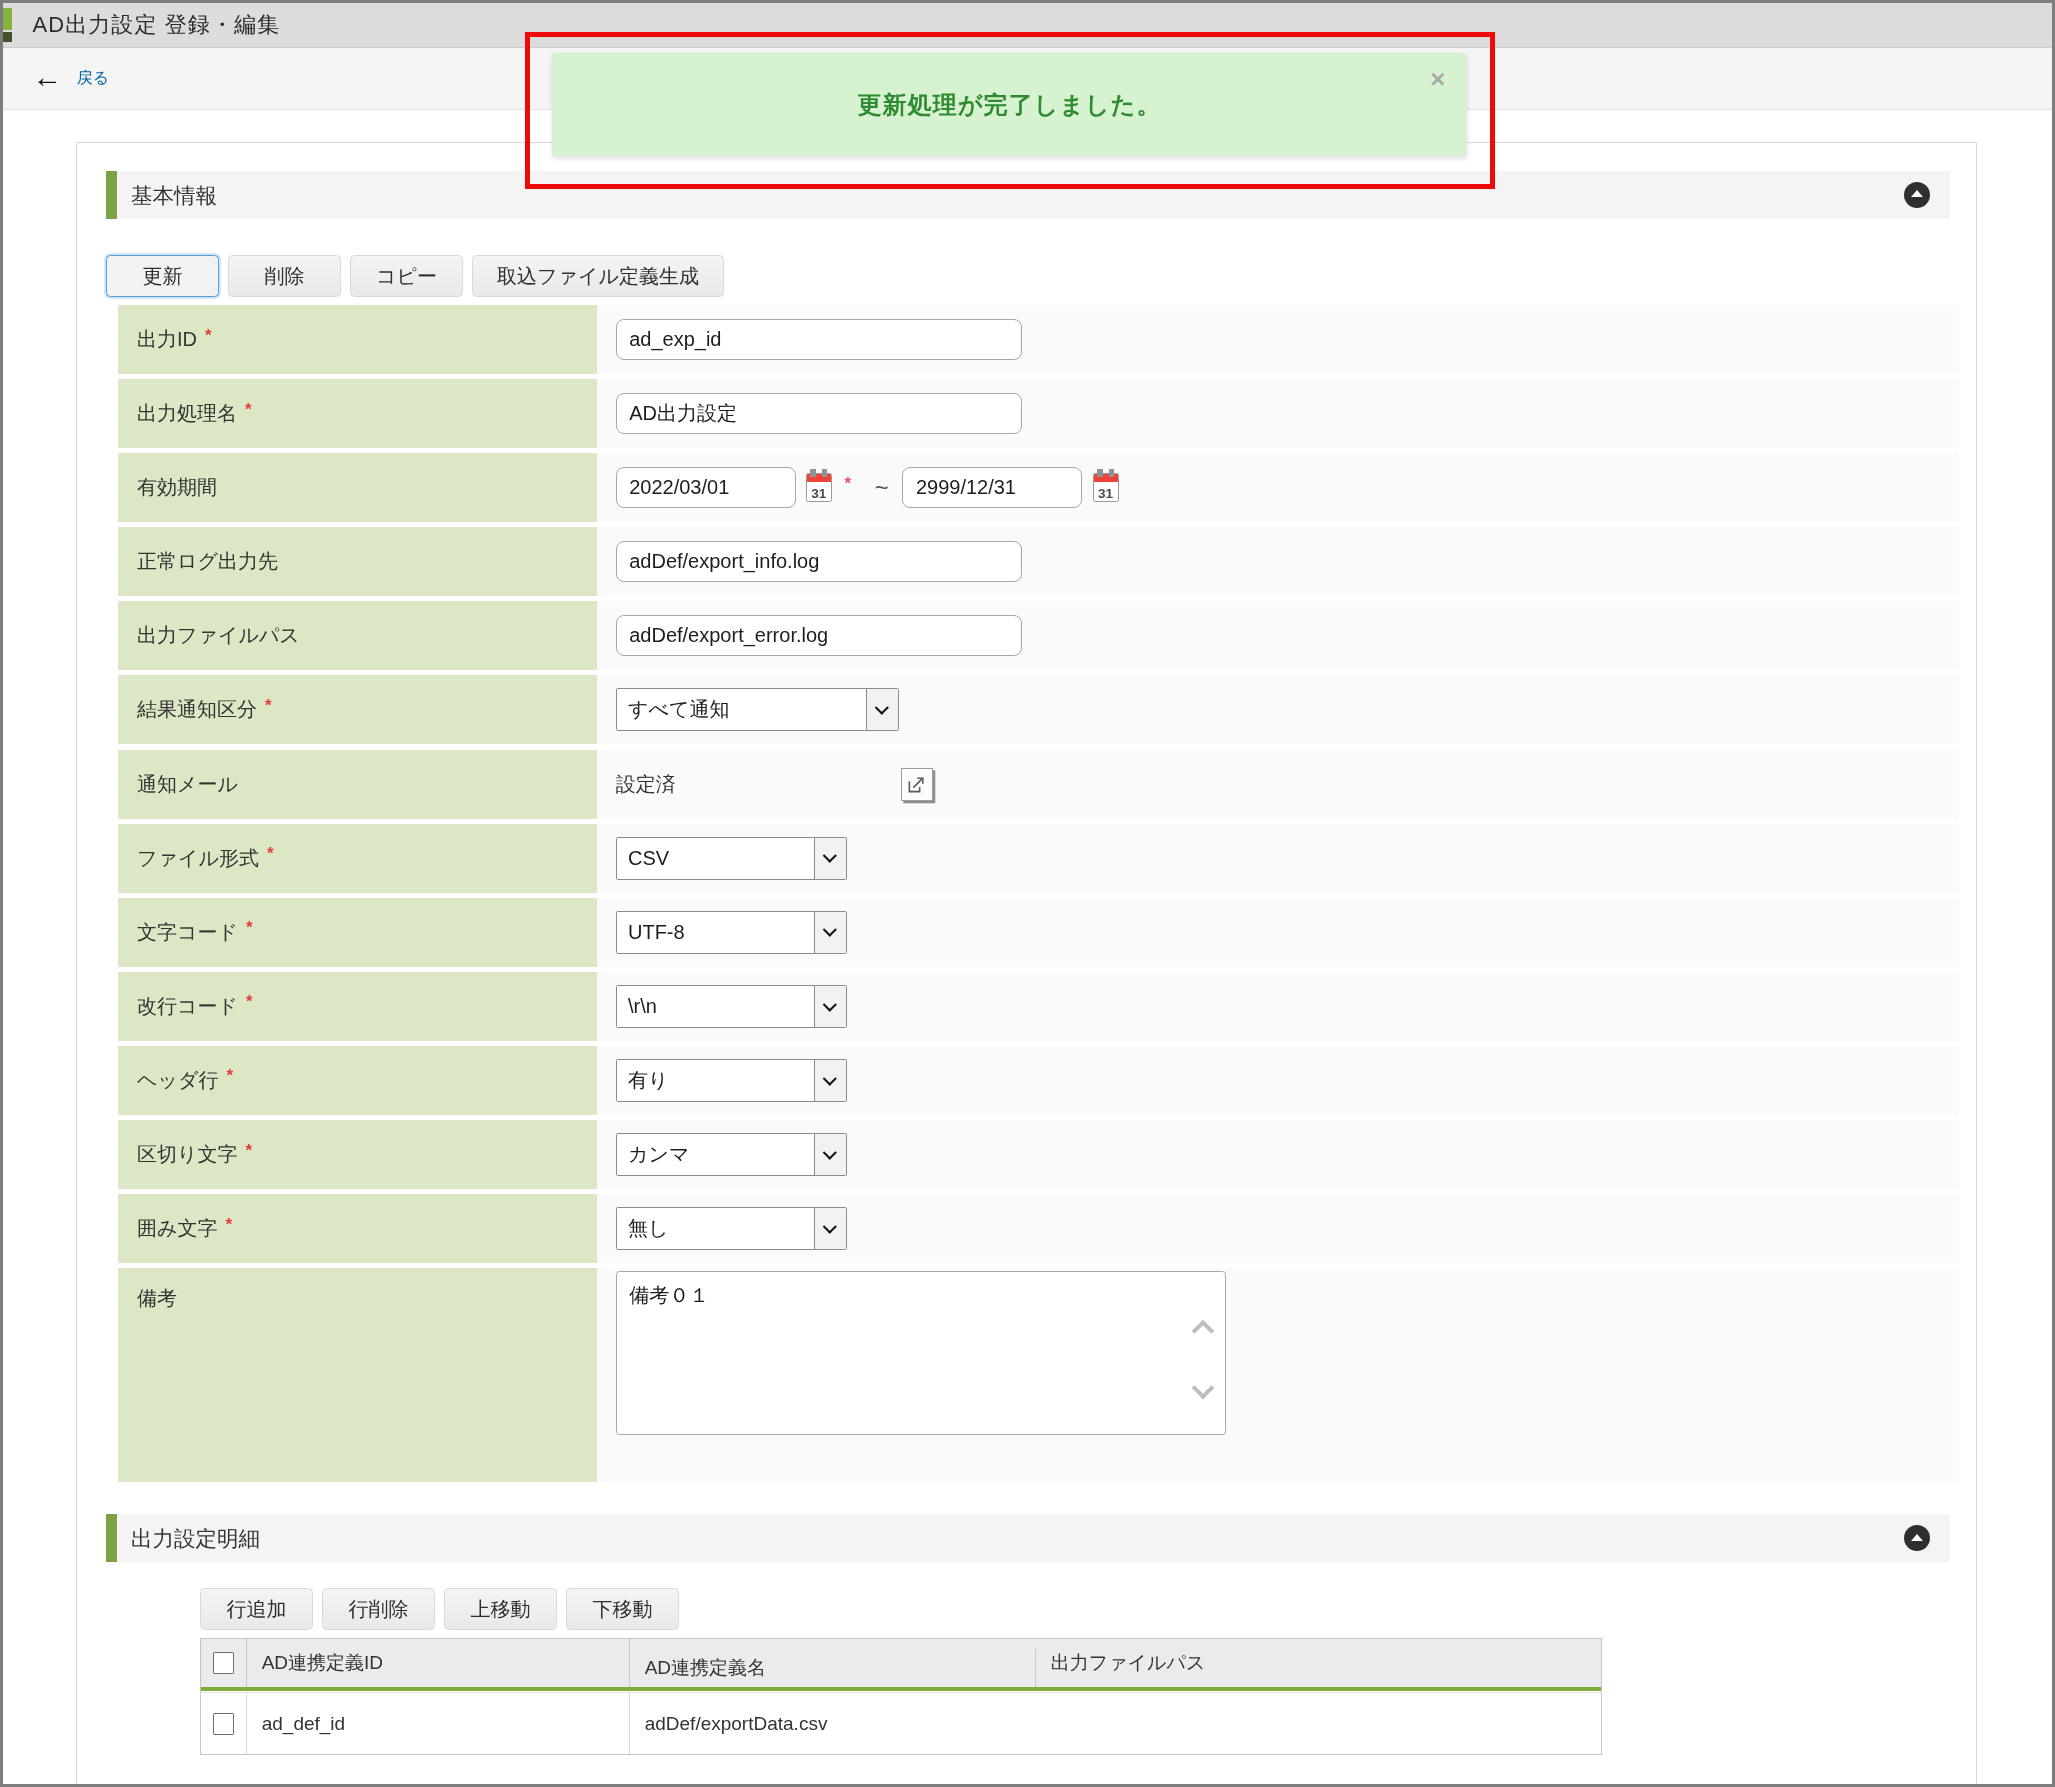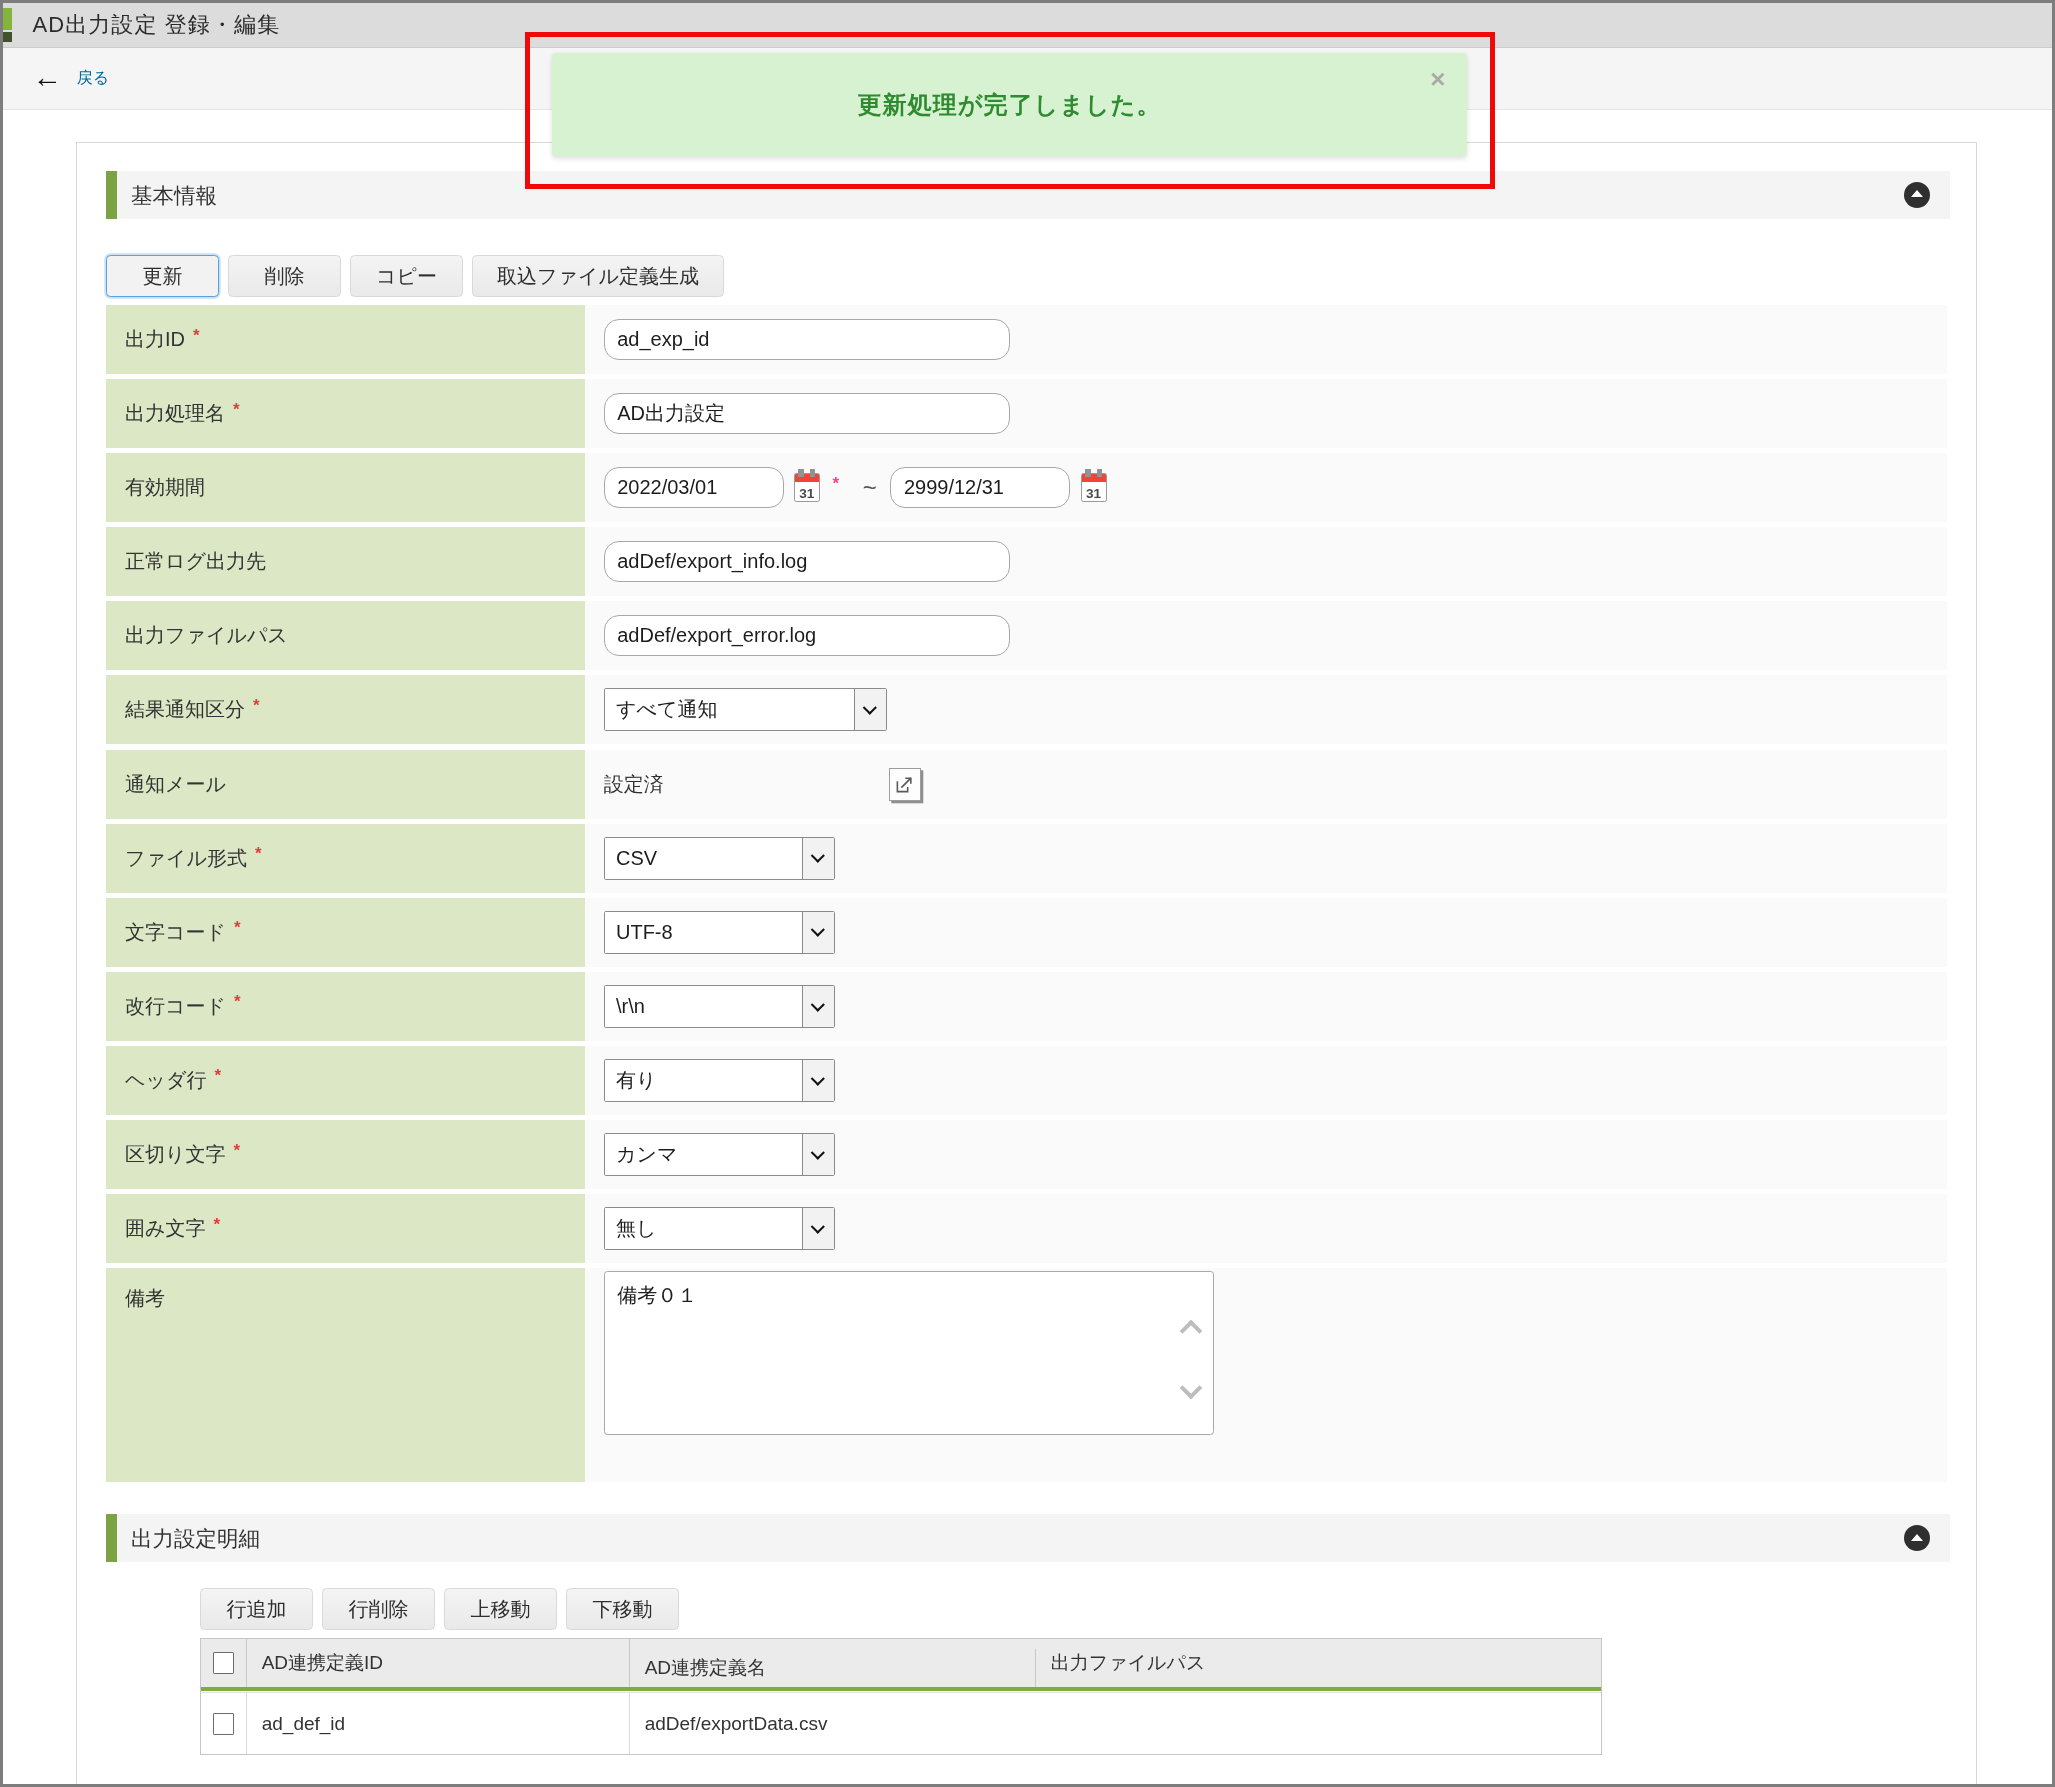--- a/index.html
+++ b/index.html
@@ -36,32 +36,32 @@
     border-right:6.2px solid transparent; border-bottom:7.4px solid #fff; margin-top:-1.7px; }
 
   
   .btnrow { display:flex; gap:9px; margin-top:36px; }
   .btn { min-width:113px; height:42px; padding:0 24px; font-size:20px; color:#2e2e2e;
     background:linear-gradient(#f4f4f4,#e9e9e9); border:1.1px solid #d9d9d9; border-radius:4.5px;
     display:flex; align-items:center; justify-content:center; cursor:pointer; white-space:nowrap; }
   .btn.focused { border:1.7px solid #58a0e0; box-shadow:0 0 0 1.7px rgba(100,165,225,.35); background:#f2f2f2; }
 
   
-  .form { margin-top:8px; }
+  .form { margin-top:8px;margin-left:12px; }
   .frow { display:flex; width:1841px; min-height:69px; margin-bottom:5.1px; }
   .flabel { width:479px; background:#dce8c5; display:flex; align-items:center;
     padding-left:19px; font-size:20px; color:#333; flex-shrink:0; }
   .req { color:#e43a3a; font-size:17px; font-weight:bold; margin-left:8px; transform:translateY(-4.5px); }
   .req.pink { color:#f2438e; margin:0 10.2px 0 12.5px; }
   .ffield { flex:1; background:#fafafa; display:flex; align-items:center; padding-left:18.7px; }
   .frow.tall { min-height:214px; }
   .frow.tall .flabel { align-items:flex-start; padding-top:17px; }
   .frow.tall .ffield { align-items:flex-start; padding-top:2.3px; }
 
-  input.ti { height:41px; width:406px; background:#fff; border:1.1px solid #a8a8a8; border-radius:15px;
+  input.ti { height:41px; width:406px; background:#fff; border:1.1px solid #a8a8a8; border-radius:8px;
     padding:0 12.5px; font-size:20px; color:#1d1d1d; font-family:"Liberation Sans","DejaVu Sans",sans-serif; }
   input.ti.date { width:180px; }
   .tilde { font-size:24px; color:#555; margin:0 13.6px; }
 
   
   .cal { position:relative; width:26px; height:29.5px; background:#fff; border:1.1px solid #9a9a9a;
     border-radius:2.3px; margin-left:10.2px; flex-shrink:0; cursor:pointer; }
   .cal-band { position:absolute; top:0; left:0; right:0; height:8px; background:#f04438; border-radius:1.1px 1.1px 0 0; }
   .cal-r1,.cal-r2 { position:absolute; top:-4.5px; width:5.7px; height:7.4px; background:#8d9498; }
   .cal-r1 { left:3.4px; } .cal-r2 { right:3.4px; }

